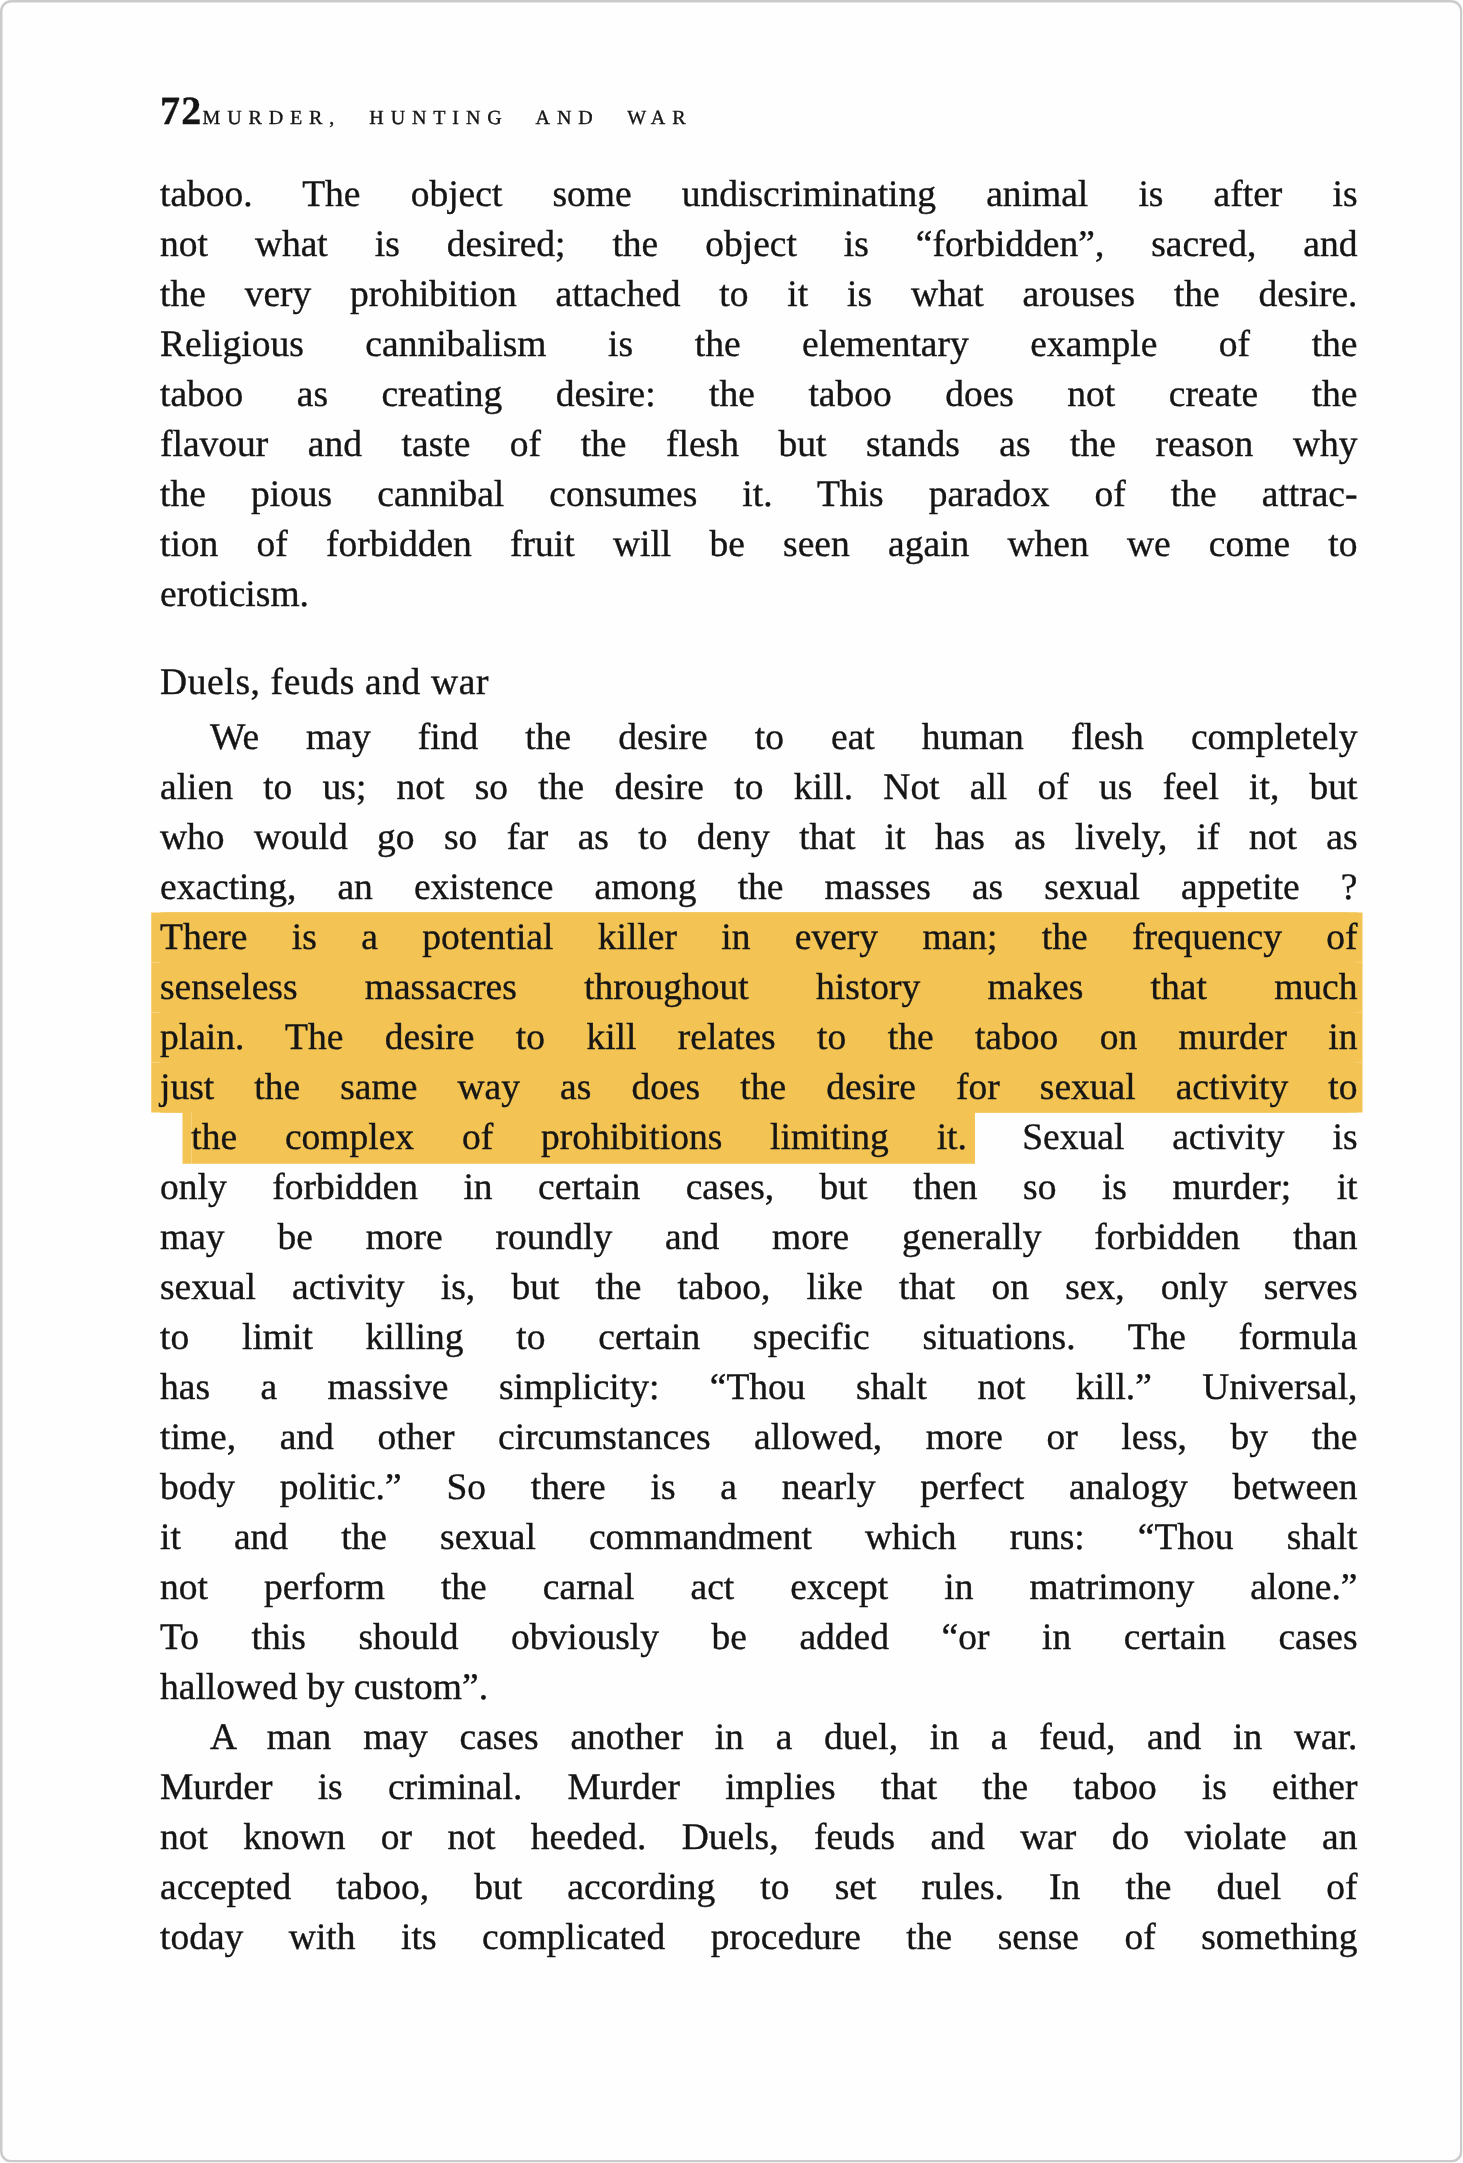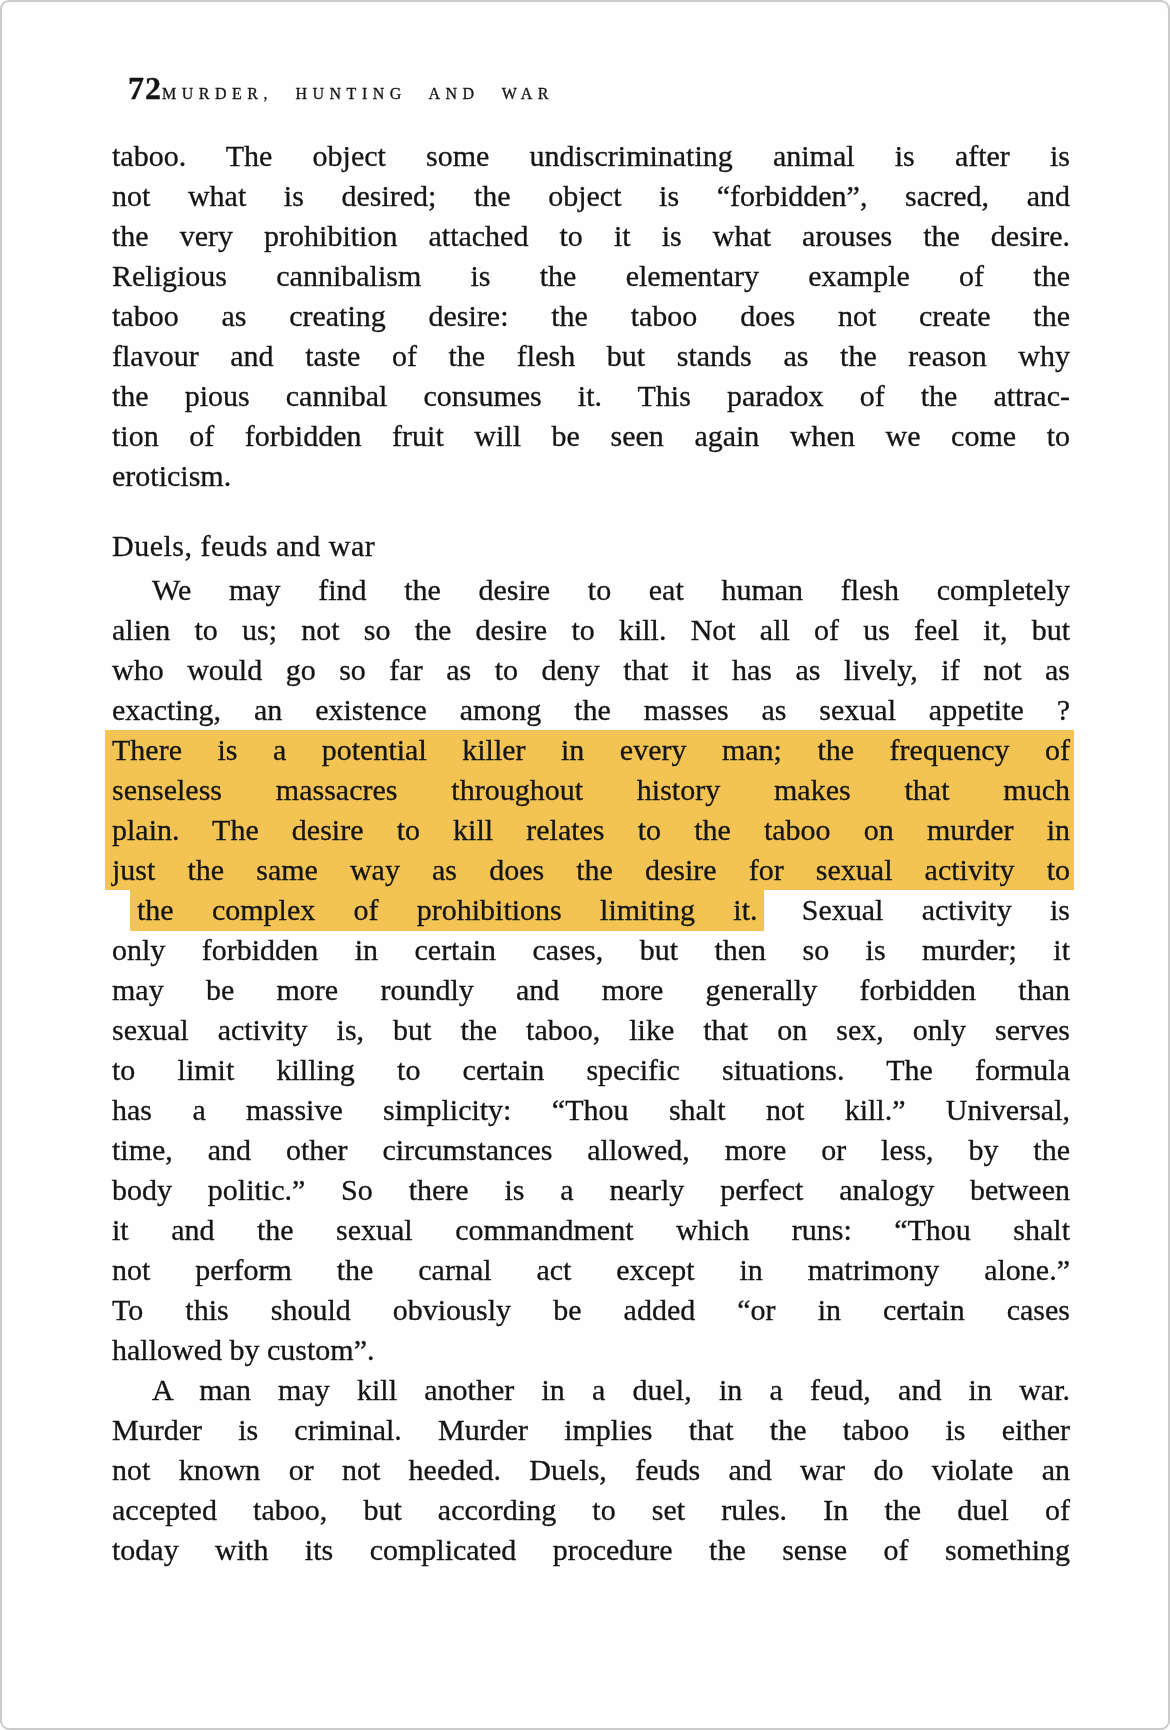--- a/index.html
+++ b/index.html
@@ -41,21 +41,21 @@
   }
   .running-header {
     font-size: 16px;
     font-weight: 400;
     letter-spacing: 5.5px;
     word-spacing: 13px;
   }
   .text-column {
     position: absolute;
     top: 134px;
-    left: 110px;
+    left: 126px;
     width: 958px;
     font-size: 30px;
     line-height: 40px;
   }
   .line {
     height: 40px;
     text-align: justify;
     text-align-last: left;
   }
   .line.just {
@@ -119,20 +119,20 @@
         <div class="line just">to limit killing to certain specific situations. The formula</div>
         <div class="line just">has a massive simplicity: “Thou shalt not kill.” Universal,</div>
         <div class="line just">time, and other circumstances allowed, more or less, by the</div>
         <div class="line just">body politic.” So there is a nearly perfect analogy between</div>
         <div class="line just">it and the sexual commandment which runs: “Thou shalt</div>
         <div class="line just">not perform the carnal act except in matrimony alone.”</div>
         <div class="line just">To this should obviously be added “or in certain cases</div>
         <div class="line">hallowed by custom”.</div>
       </div>
       <div>
-        <div class="line just indent">A man may kill another in a duel, in a feud, and in war.</div>
+        <div class="line just indent">A man may cases another in a duel, in a feud, and in war.</div>
         <div class="line just">Murder is criminal. Murder implies that the taboo is either</div>
         <div class="line just">not known or not heeded. Duels, feuds and war do violate an</div>
         <div class="line just">accepted taboo, but according to set rules. In the duel of</div>
         <div class="line just">today with its complicated procedure the sense of something</div>
       </div>
     </div>
 </div>
 
 </body></html>

